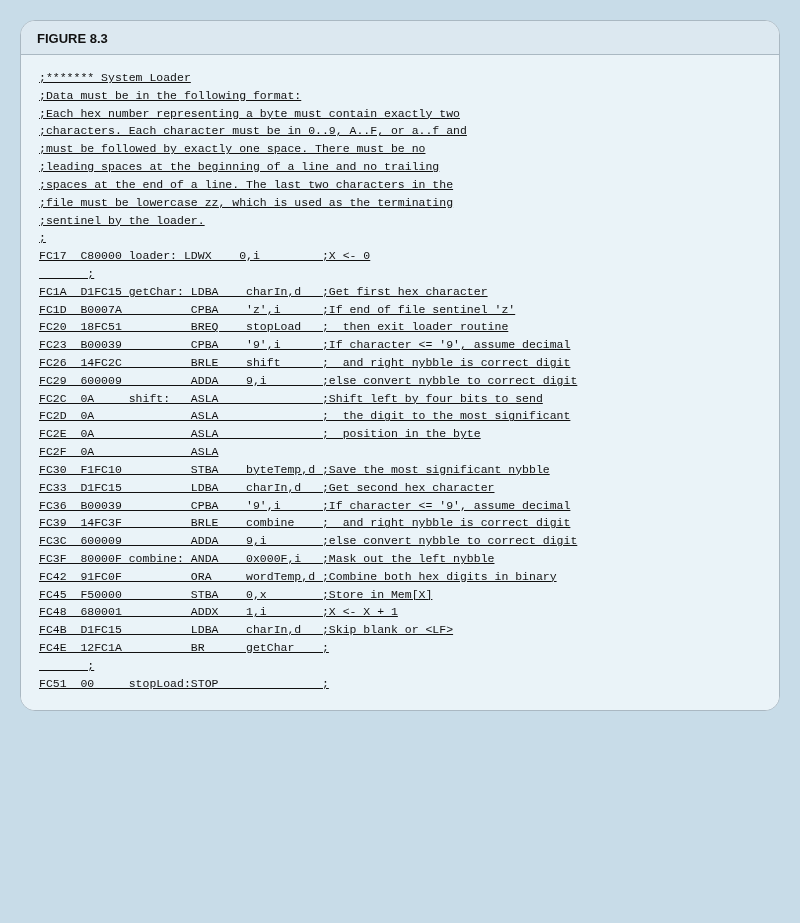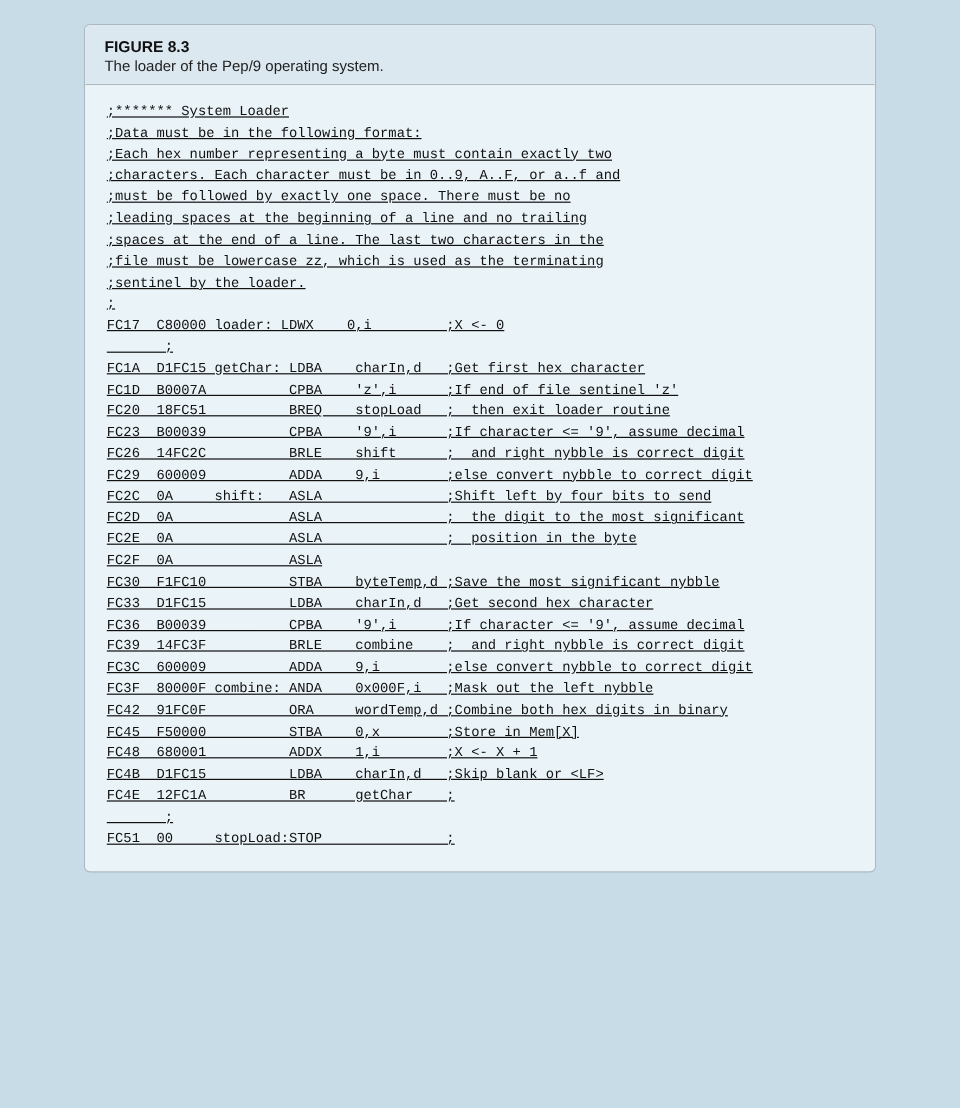--- a/index.html
+++ b/index.html
@@ -9,22 +9,22 @@
       width: 800px;
       min-height: 923px;
       display: flex;
       align-items: flex-start;
       justify-content: center;
       padding: 20px;
     }
     .card {
       background: white;
       border: 1px solid #aab8c2;
-      border-radius: 5px;
-      width: 660px;
+      border-radius: 15px;
+      width: 760px;
       padding: 0;
       overflow: hidden;
     }
     .figure-header {
       background: #dce8f0;
       border-bottom: 1px solid #aab8c2;
       padding: 10px 16px 8px 16px;
     }
     .figure-title {
       font-weight: bold;
@@ -46,21 +46,20 @@
       white-space: pre;
       text-decoration: underline;
     }
   </style>
 </head>
 <body>
 
 <div class="card">
   <div class="figure-header">
     <div class="figure-title">FIGURE 8.3</div>
-    <div class="figure-caption">The loader of the Pep/9 operating system.</div>
   </div>
   <div class="code-area">;******* System Loader
 ;Data must be in the following format:
 ;Each hex number representing a byte must contain exactly two
 ;characters. Each character must be in 0..9, A..F, or a..f and
 ;must be followed by exactly one space. There must be no
 ;leading spaces at the beginning of a line and no trailing
 ;spaces at the end of a line. The last two characters in the
 ;file must be lowercase zz, which is used as the terminating
 ;sentinel by the loader.

